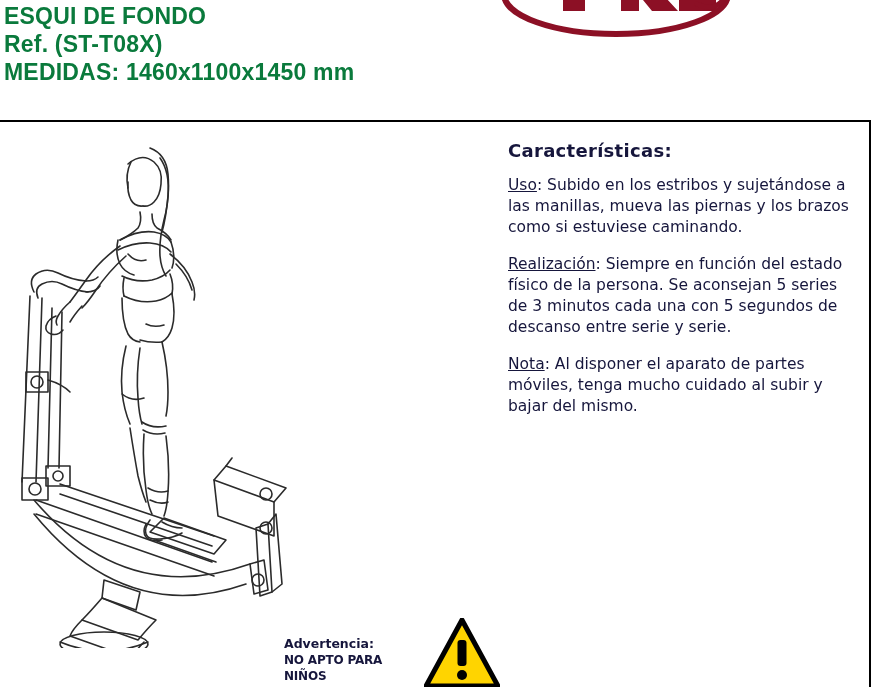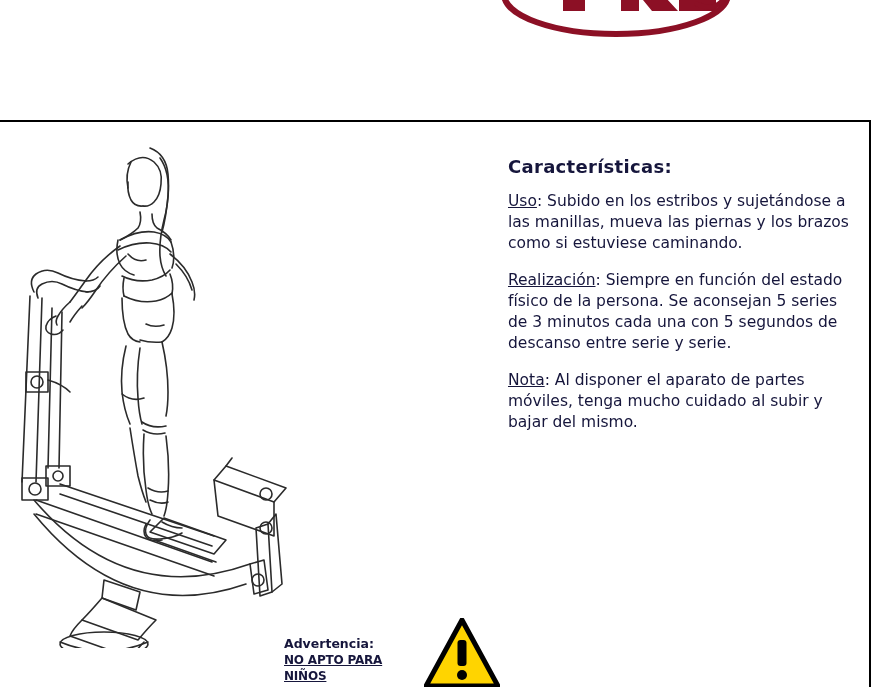--- a/index.html
+++ b/index.html
@@ -78,21 +78,20 @@
     width: 345px;
     color: #1a1a3e;
     font-family: "DejaVu Sans", sans-serif;
   }
   .charac-head {
     font-size: 18px;
     font-weight: bold;
     color: #16163c;
     margin-bottom: 14px;
     letter-spacing: 0.3px;
-    margin-top: 16px;
   }
   .para {
     font-size: 15.5px;
     line-height: 21px;
     margin-bottom: 16px;
     color: #16163c;
   }
   .para .lbl {
     text-decoration: underline;
   }
@@ -110,21 +109,20 @@
     left: 8px;
     top: 8px;
     width: 135px;
     font-family: "DejaVu Sans", sans-serif;
     font-size: 12.5px;
     font-weight: bold;
     color: #16163c;
     line-height: 16px;
   }
   .warn-text .w2 {
-    text-decoration: underline;
     font-size: 12px;
     letter-spacing: -0.2px;
   }
   .warn-sign {
     position: absolute;
     left: 148px;
     top: -10px;
     width: 76px;
     height: 72px;
   }
@@ -138,20 +136,25 @@
     width: 2px;
     height: 567px;
     background: #000000;
   }
 </style>
 </head>
 <body>
 
 <div class="header">
 
+  <div class="title-block">
+    <div class="title-line">ESQUI DE FONDO</div>
+    <div class="title-line">Ref. (ST-T08X)</div>
+    <div class="title-line measures">MEDIDAS: 1460x1100x1450 mm</div>
+  </div>
 
   <div class="logo">
     <svg viewBox="0 0 230 104" width="230" height="104" xmlns="http://www.w3.org/2000/svg">
 
       <ellipse cx="115" cy="40" rx="112" ry="40" fill="none" stroke="#8c1025" stroke-width="6"></ellipse>
 
       <g fill="#8c1025">
         <path d="M62 12 h34 c10 0 16 7 16 16 0 9 -6 15 -16 15 h-12 v14 h-22 z M84 22 v12 h10 c4 0 6 -2 6 -6 0 -4 -2 -6 -6 -6 z"></path>
         <path d="M120 12 h36 c12 0 19 7 19 17 0 7 -4 12 -10 15 l12 13 h-26 l-9 -11 h-4 v11 h-18 z M138 22 v11 h12 c4 0 7 -2 7 -5.5 0 -3.5 -3 -5.5 -7 -5.5 z"></path>
         <path d="M178 12 h36 v10 h-20 v6 h18 v9 h-18 v8 h21 v12 h-37 z"></path>

